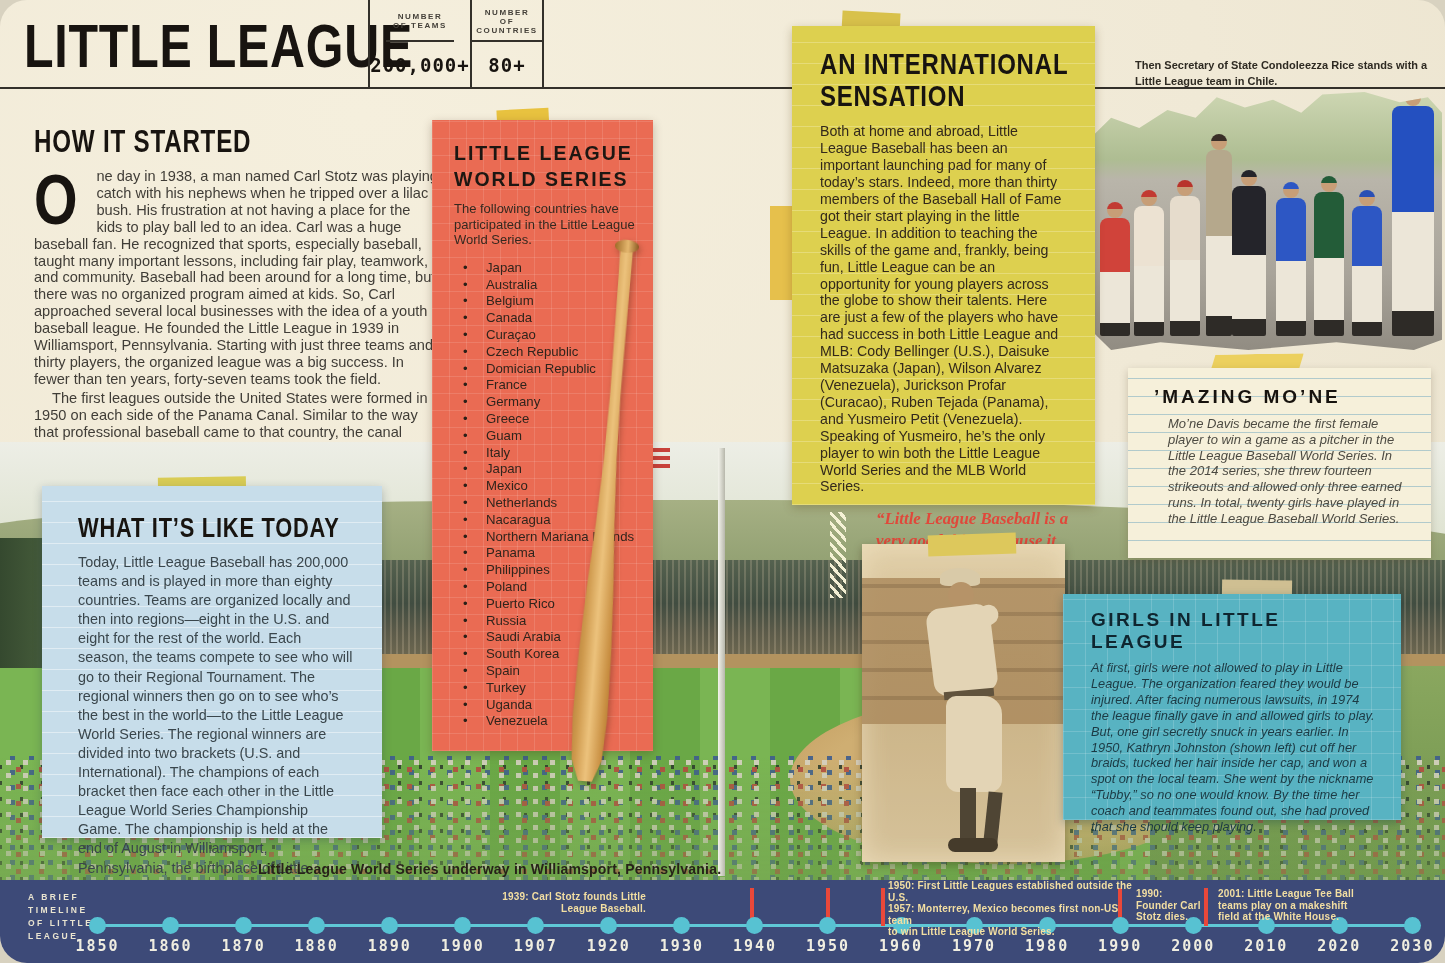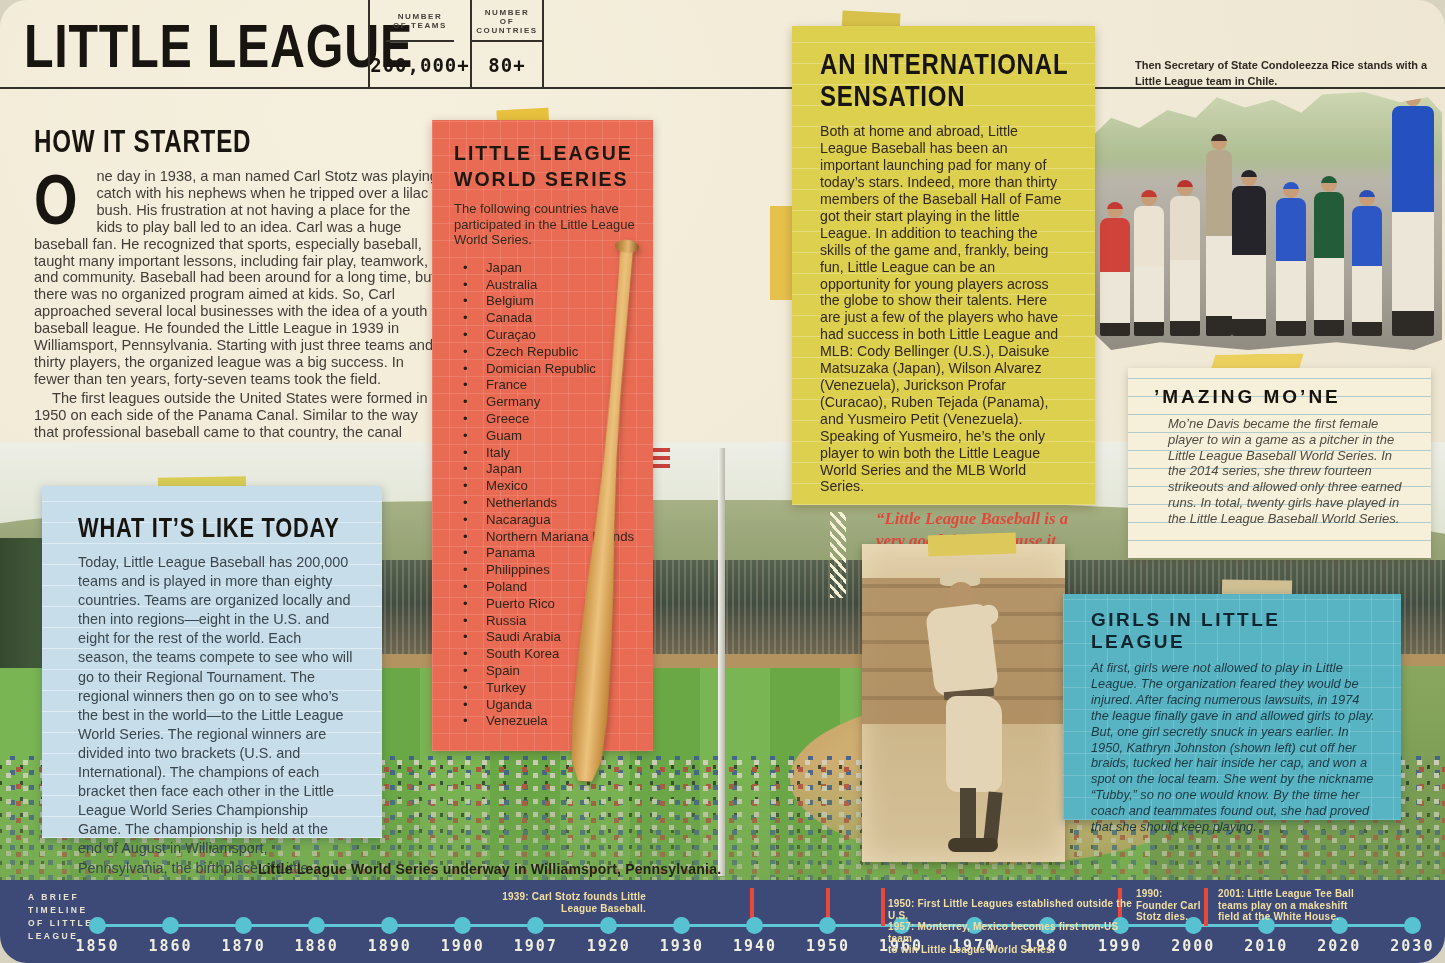--- a/index.html
+++ b/index.html
@@ -347,21 +347,21 @@
       <span class="yr">1990</span>
       <span class="yr">2000</span>
       <span class="yr">2010</span>
       <span class="yr">2020</span>
       <span class="yr">2030</span>
     </div>
     <div class="ev" style="left:430px;top:11px;width:216px;text-align:right">
       <span>1939: Carl Stotz founds Little</span>
       <span>League Baseball.</span>
     </div>
-    <div class="ev" style="left:888px;top:18px;width:248px">
+    <div class="ev" style="left:888px;top:0;width:248px">
       <span>1950: First Little Leagues established outside the U.S.</span>
       <span>1957: Monterrey, Mexico becomes first non-US team</span>
       <span>to win Little League World Series.</span>
     </div>
     <div class="ev" style="left:1136px;top:8px;width:100px">
       <span>1990:</span>
       <span>Founder Carl</span>
       <span>Stotz dies.</span>
     </div>
     <div class="ev" style="left:1218px;top:8px;width:175px">

